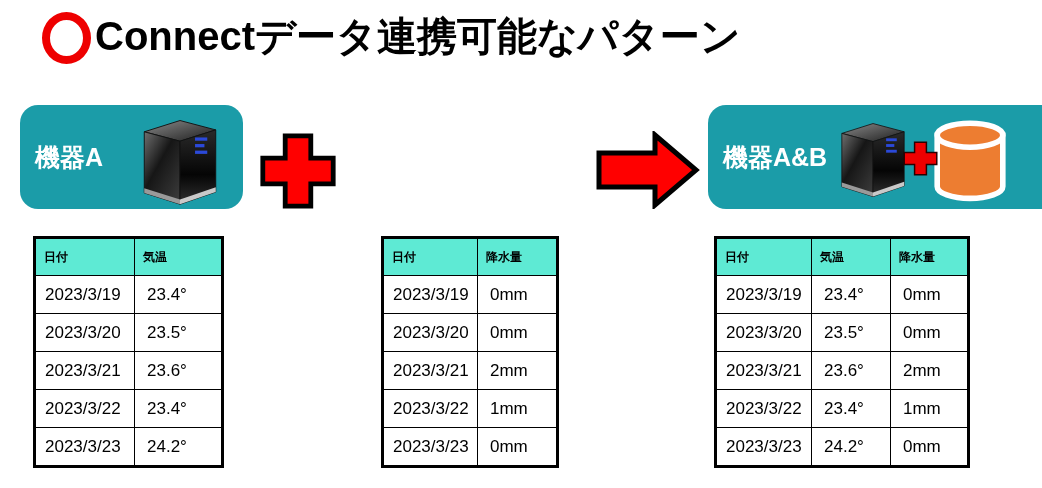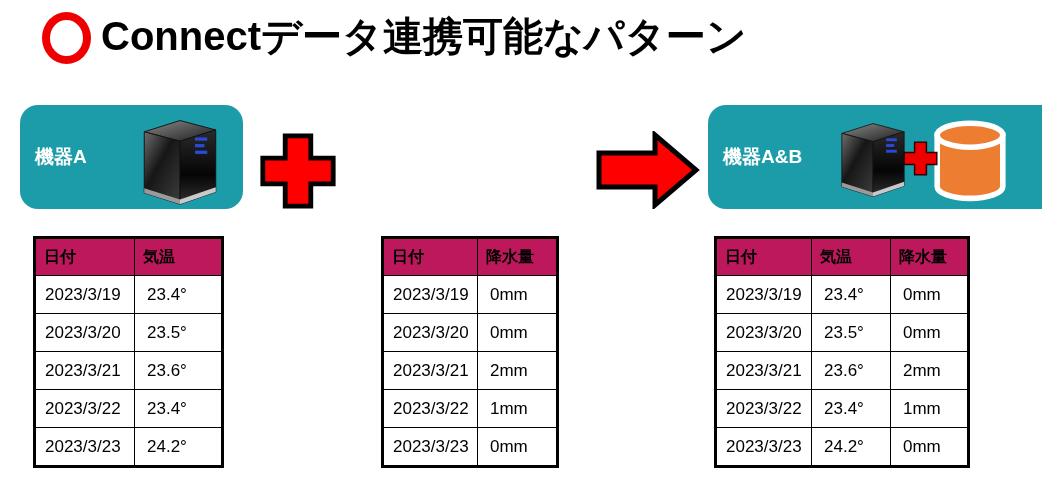--- a/index.html
+++ b/index.html
@@ -10,55 +10,55 @@
   }
   .stage{position:absolute;inset:0;}
 
   
   .title{position:absolute;left:42px;top:8px;display:flex;align-items:center;}
   .ring{
     width:33px;height:36px;border:8px solid #ee0000;border-radius:50%;
     margin-top:4px;flex:0 0 auto;
   }
   .title-text{
-    font-size:40px;font-weight:bold;color:#000;margin-left:10px;
+    font-size:40px;font-weight:bold;color:#000;margin-left:4px;
     letter-spacing:0px;white-space:nowrap;
   }
 
   
   .device-box{
     position:absolute;top:105px;height:104px;background:#1b9ca8;
     border-radius:18px;
   }
   .box-a{left:20px;width:223px;}
   .box-b{left:343px;width:244px;}
   .box-ab{left:708px;width:374px;}
   .device-label{
     position:absolute;left:15px;top:50%;transform:translateY(-50%);
-    color:#ffffff;font-weight:bold;font-size:19px;white-space:nowrap;
+    color:#ffffff;font-weight:bold;font-size:25px;white-space:nowrap;
   }
   .icon-abs{position:absolute;}
 
   .plus-big{position:absolute;left:258px;top:131px;}
   .arrow{position:absolute;left:596px;top:131px;}
 
   
   table.data-table{
     position:absolute;top:236px;border-collapse:collapse;background:#fff;
     border:3px solid #000;table-layout:fixed;
   }
   .table-a{left:33px;}
   .table-b{left:381px;}
   .table-c{left:714px;}
   .data-table th,.data-table td{
     border:1px solid #000;text-align:left;vertical-align:middle;
     overflow:hidden;white-space:nowrap;
   }
   .data-table th{
-    background:#be185d;font-size:16px;font-weight:600;height:36px;
+    background:#5eead4;font-size:12px;font-weight:600;height:36px;
     padding:0 0 0 8px;
   }
   .data-table td{font-size:17px;font-weight:normal;height:37px;padding:0 0 0 12px;}
   .data-table td:first-child{padding-left:9px;}
 </style>
 </head>
 <body>
 
 <div class="stage">
 

